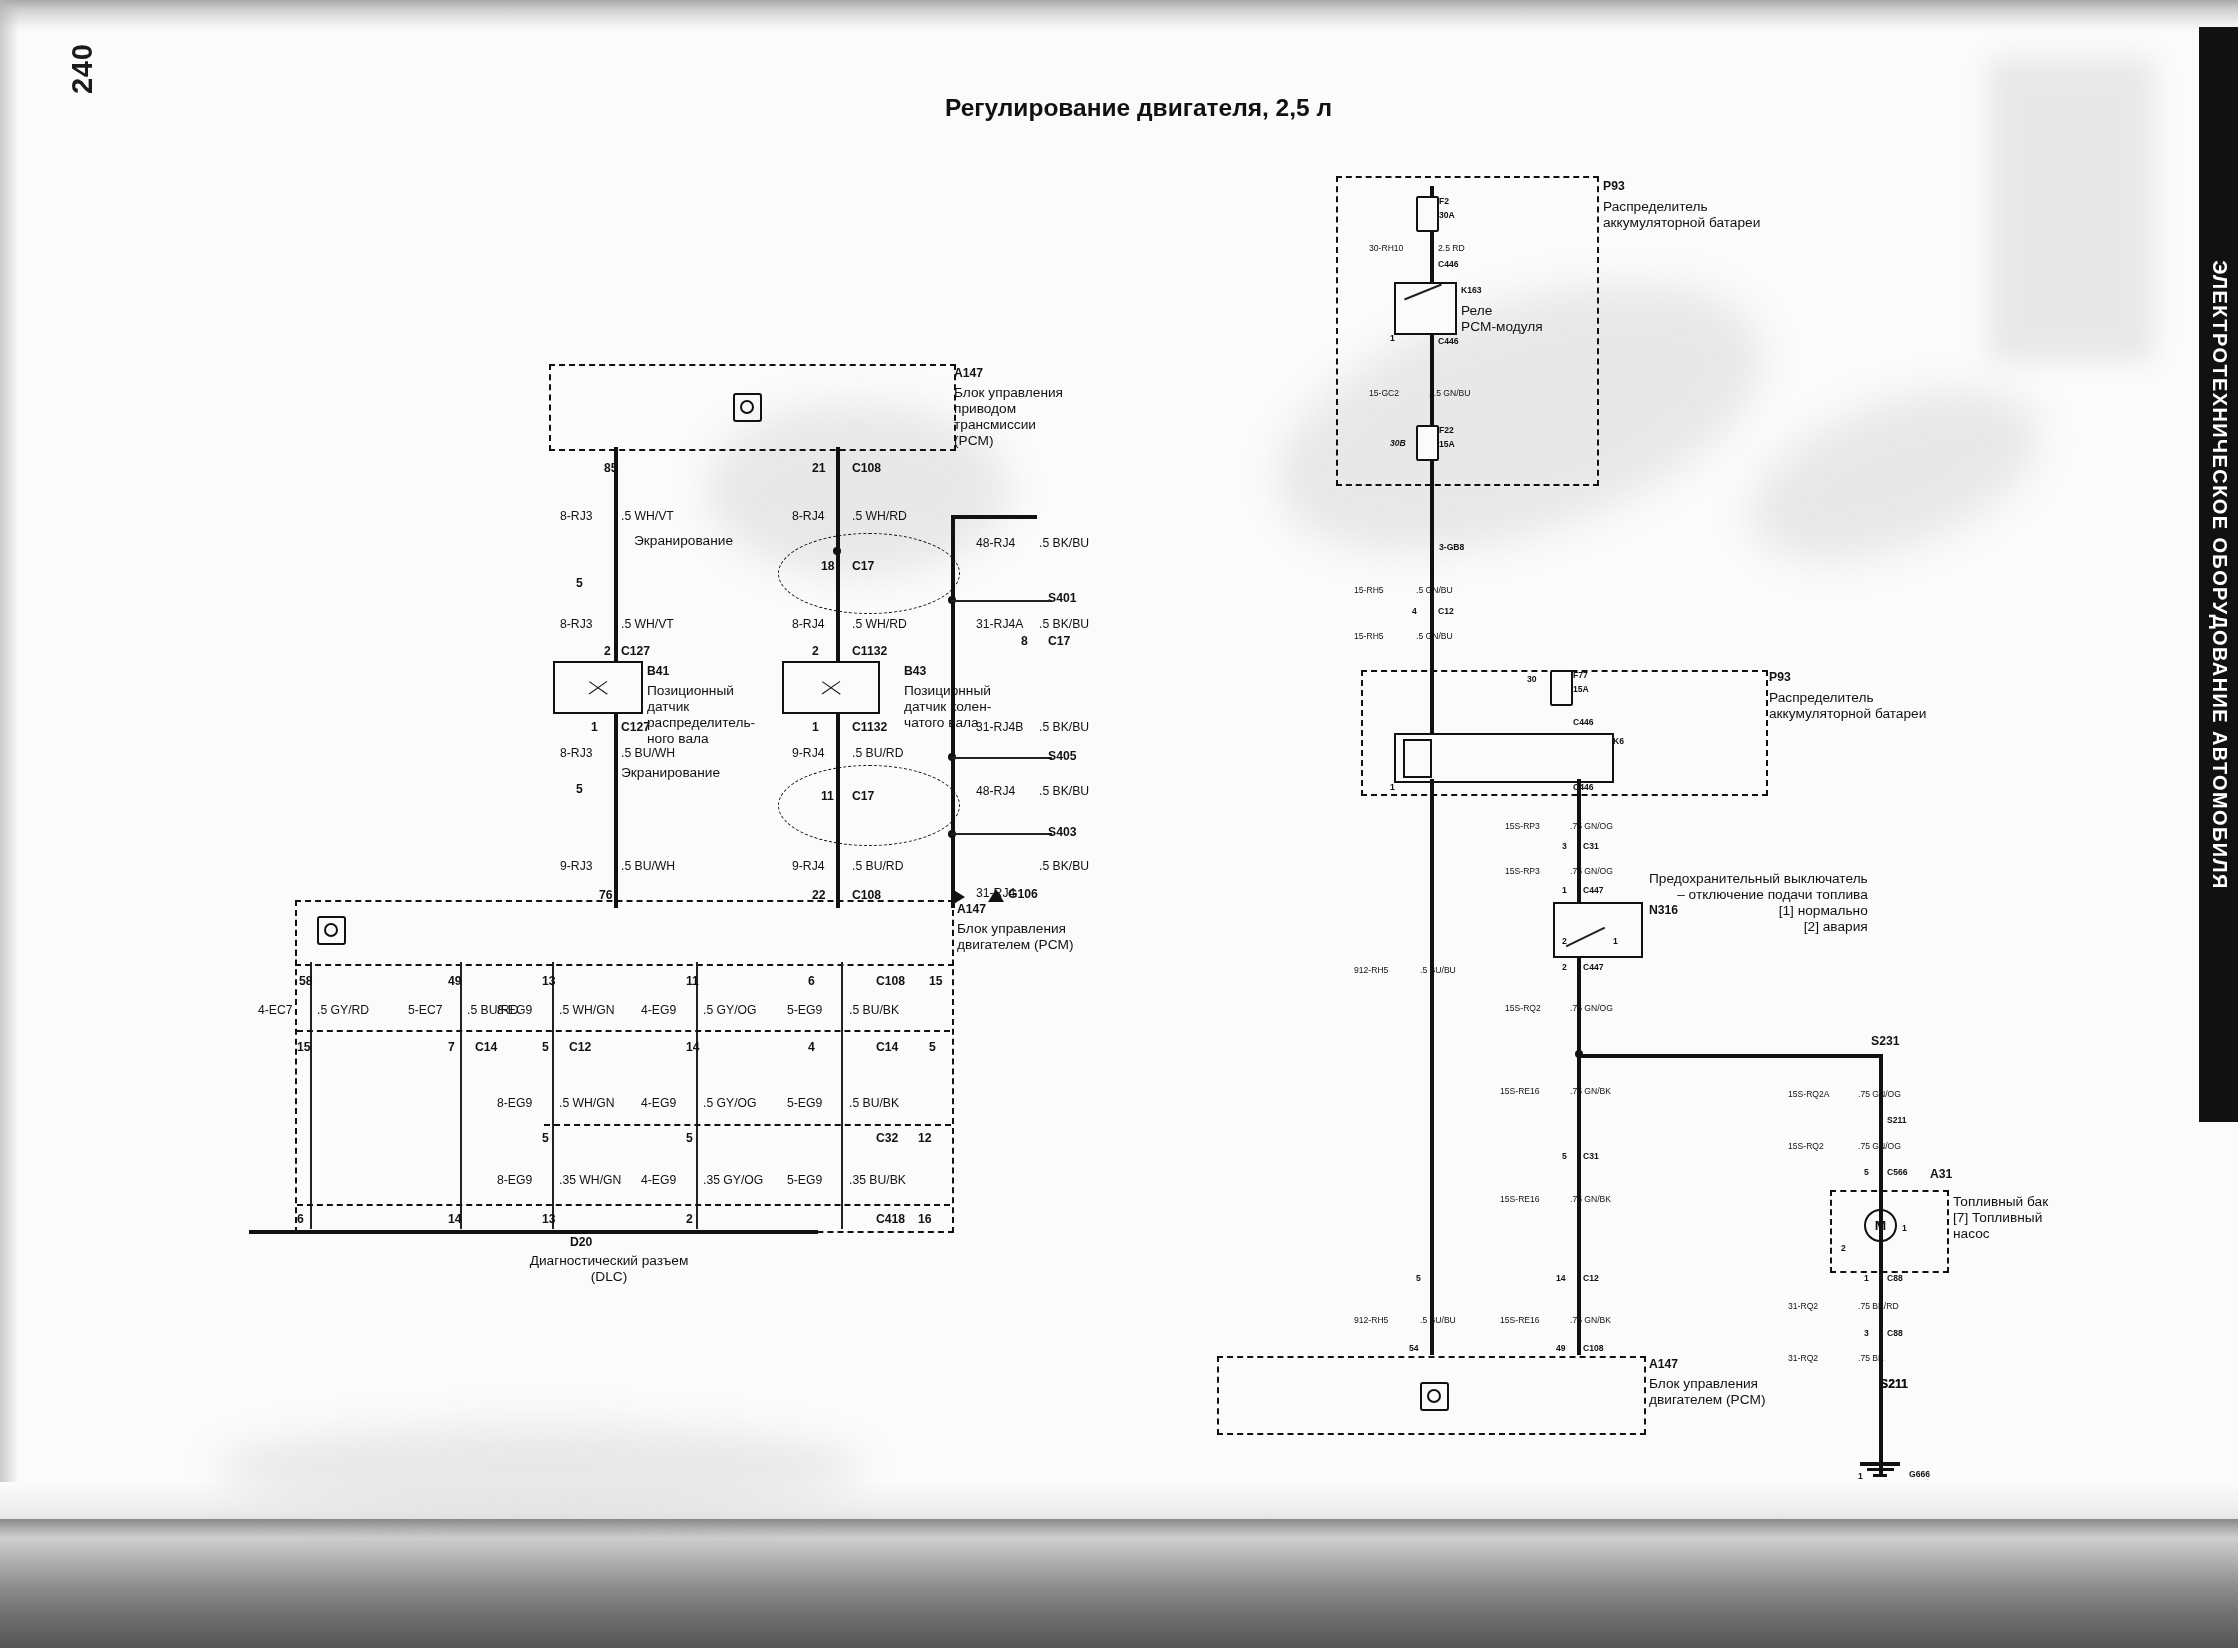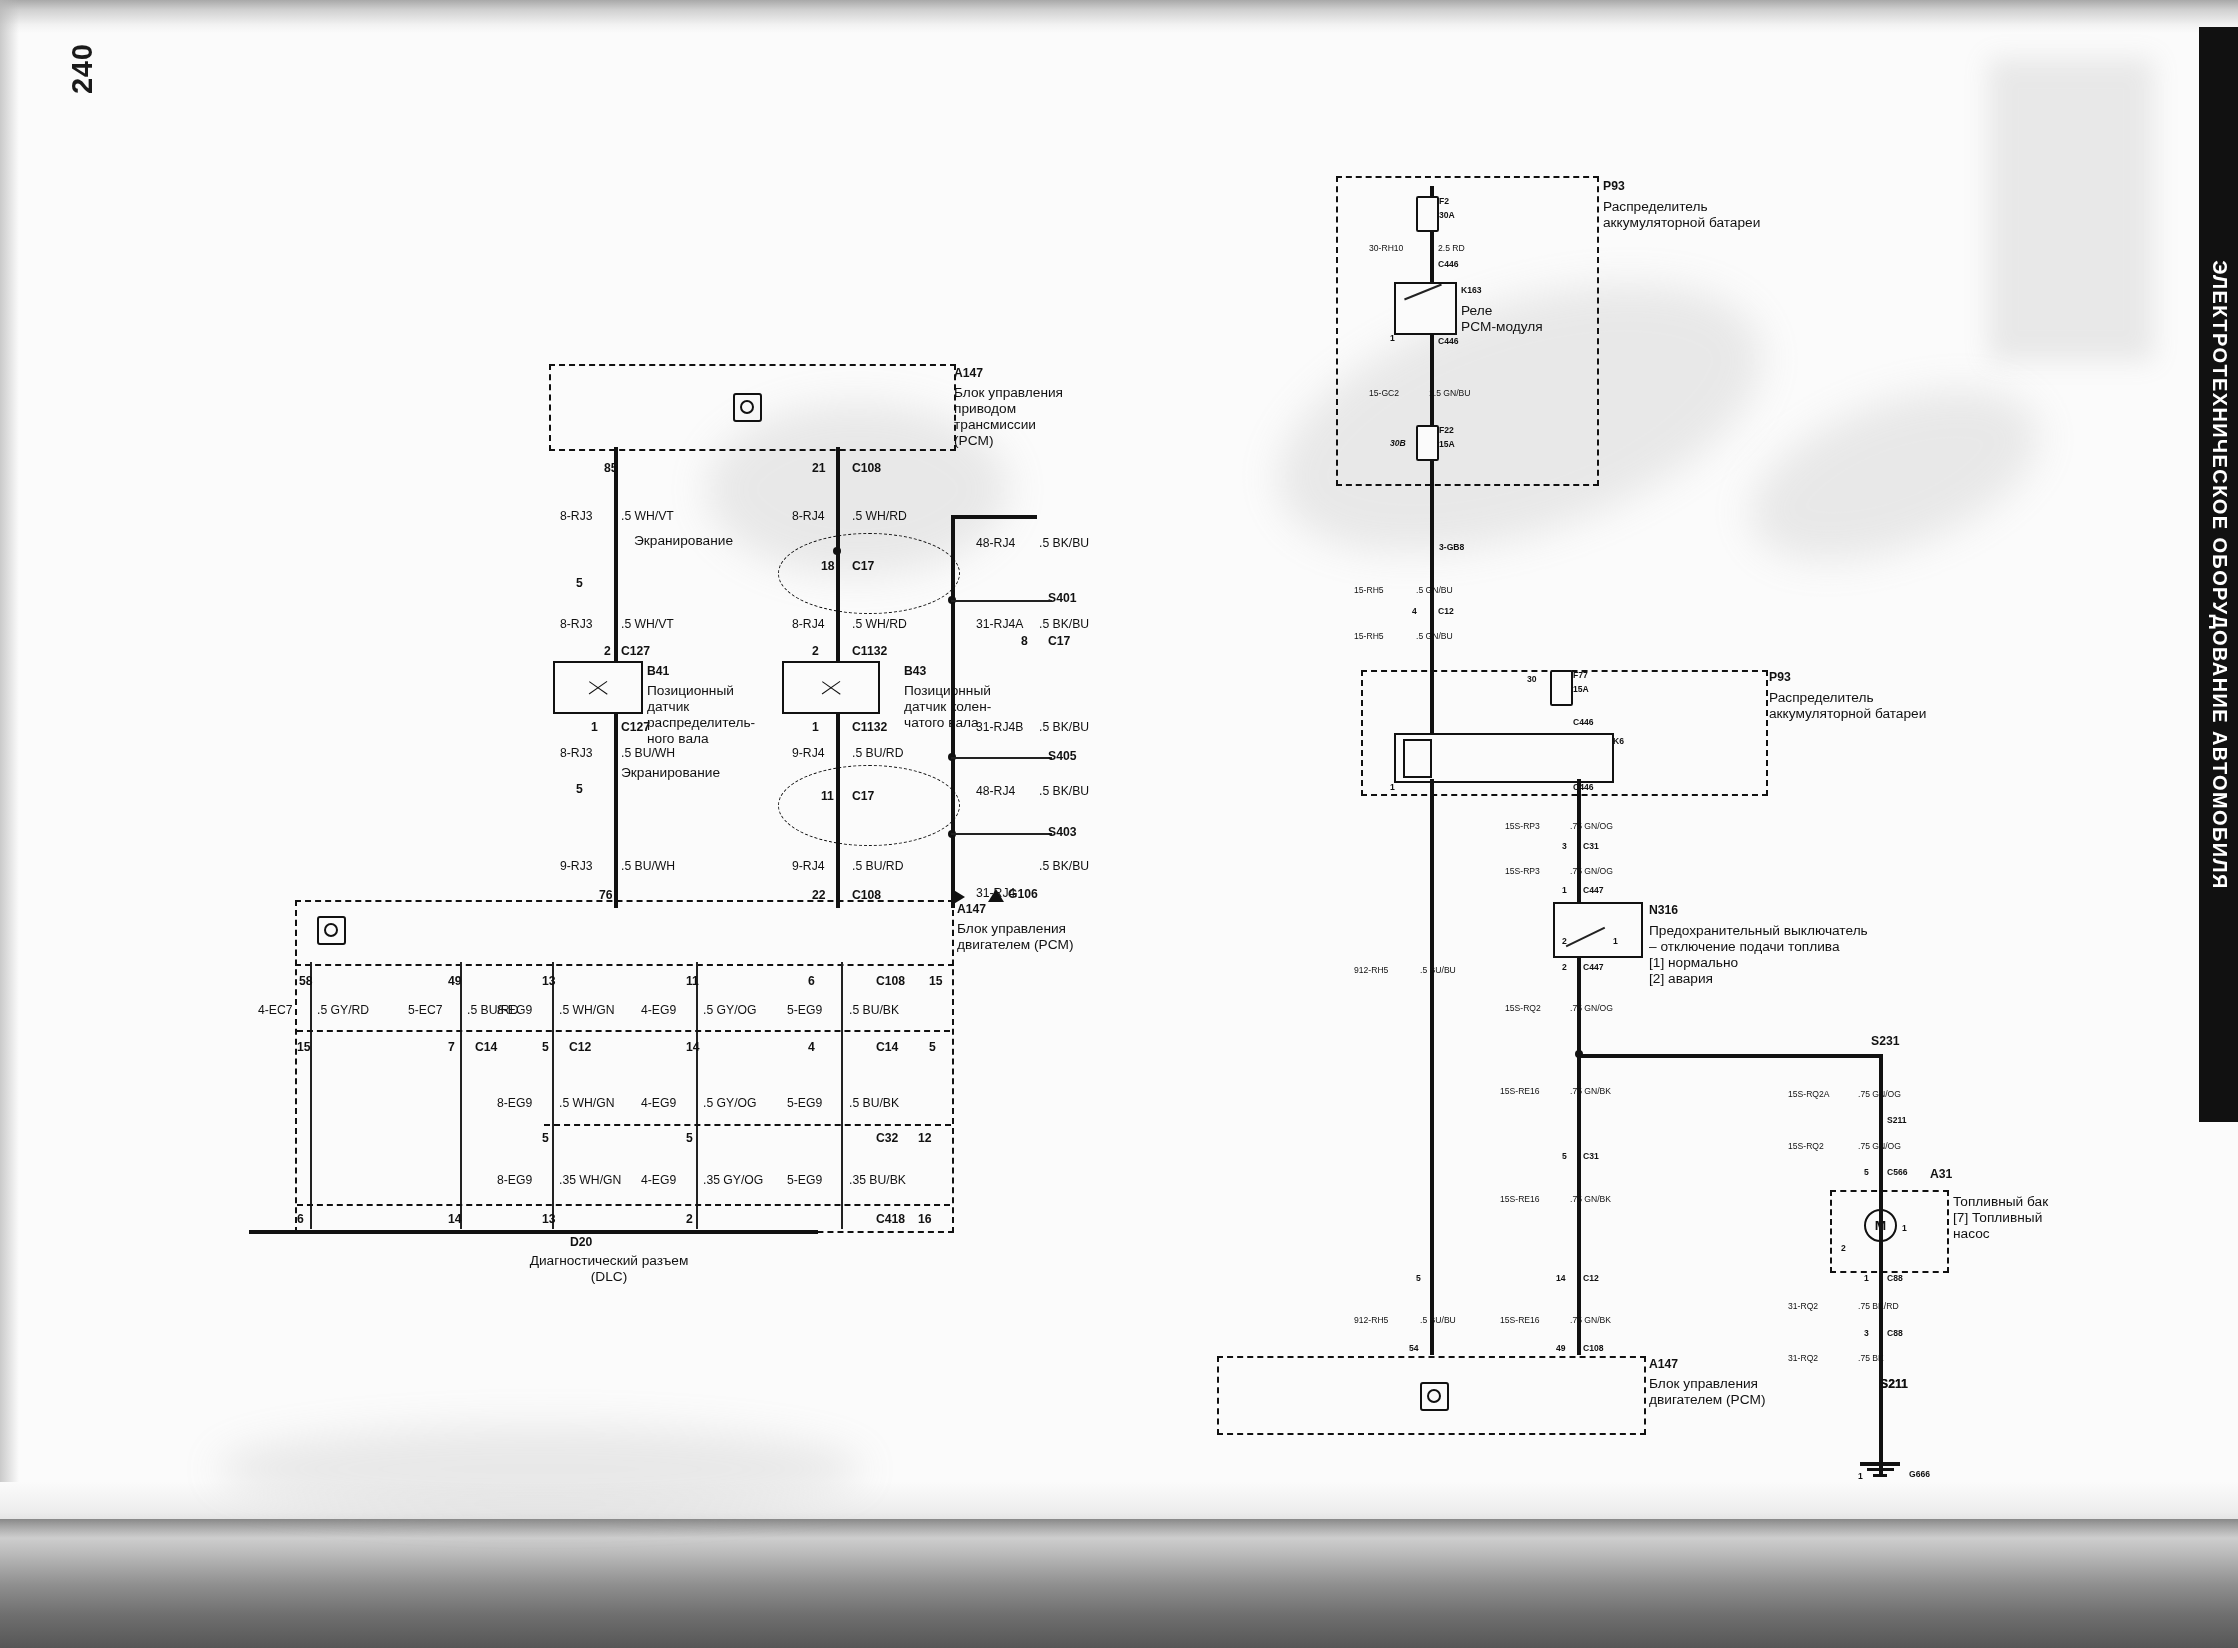--- a/index.html
+++ b/index.html
@@ -121,20 +121,21 @@
   <div class="smudge" style="left:1743px;top:403px;width:303px;height:144px;transform:rotate(-20deg);"></div>
   <div class="smudge2" style="left:1988px;top:58px;width:166px;height:303px;"></div>
   <div class="smudge" style="left:216px;top:1426px;width:648px;height:86px;"></div>
 
   <div class="side-tab">
     <span>ЭЛЕКТРОТЕХНИЧЕСКОЕ ОБОРУДОВАНИЕ АВТОМОБИЛЯ</span>
   </div>
 
   <div class="page-num">240</div>
 
+  <div class="title">Регулирование двигателя, 2,5 л</div>
 
   <div class="dashbox" style="left:549px;top:364px;width:403px;height:83px;"></div>
   <div class="pcm-sym" style="left:733px;top:393px;"></div>
   <div class="lbl b" style="left:954px;top:366px;">A147</div>
   <div class="lbl ru" style="left:954px;top:385px;">Блок управления
 приводом
 трансмиссии
 (PCM)</div>
 
   <div class="wire v" style="left:614px;top:447px;height:461px;"></div>
@@ -389,21 +390,21 @@
   <div class="lbl xs" style="left:1505px;top:866px;">15S-RP3</div>
   <div class="lbl xs" style="left:1570px;top:866px;">.75 GN/OG</div>
   <div class="lbl xs b" style="left:1562px;top:885px;">1</div>
   <div class="lbl xs b" style="left:1583px;top:885px;">C447</div>
 
   <div class="solidbox" style="left:1553px;top:902px;width:86px;height:52px;"></div>
   <div class="wire h thin" style="left:1564px;top:936px;width:43px;transform:rotate(-26deg);"></div>
   <div class="lbl xs b" style="left:1562px;top:936px;">2</div>
   <div class="lbl xs b" style="left:1613px;top:936px;">1</div>
   <div class="lbl b" style="left:1649px;top:903px;">N316</div>
-  <div class="lbl ru" style="left:1649px;top:923px;">Предохранительный выключатель
+  <div class="lbl ru" style="left:1649px;top:871px;text-align:right;">Предохранительный выключатель
 – отключение подачи топлива
 [1] нормально
 [2] авария</div>
 
   <div class="lbl xs b" style="left:1562px;top:962px;">2</div>
   <div class="lbl xs b" style="left:1583px;top:962px;">C447</div>
 
   <div class="lbl xs" style="left:1505px;top:1003px;">15S-RQ2</div>
   <div class="lbl xs" style="left:1570px;top:1003px;">.75 GN/OG</div>
 

